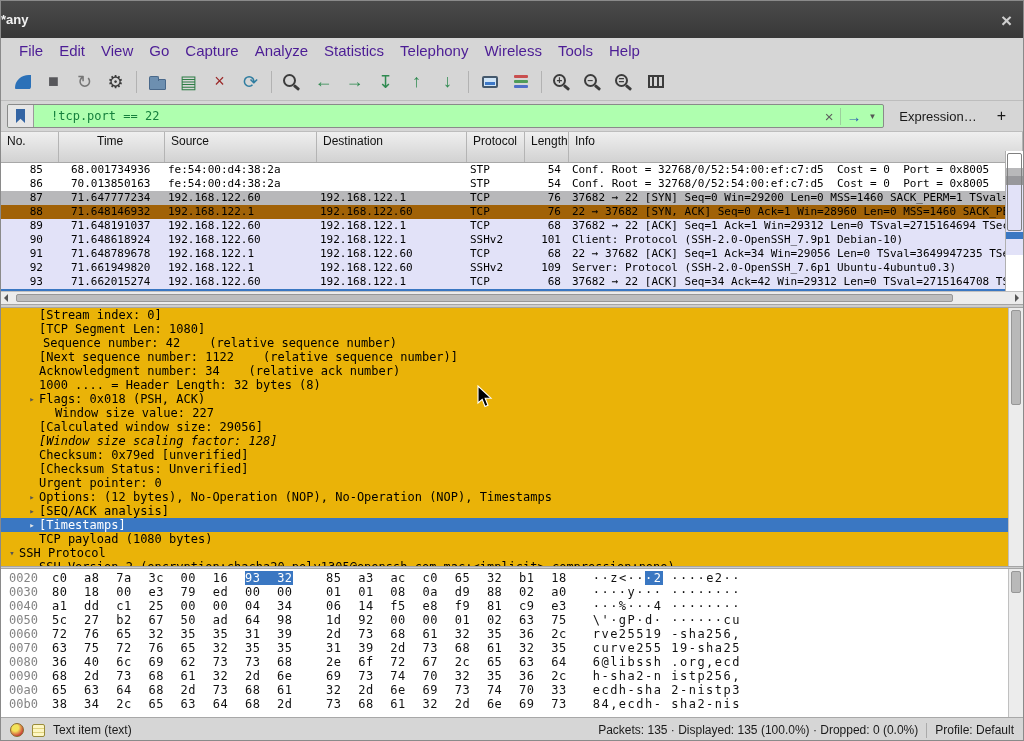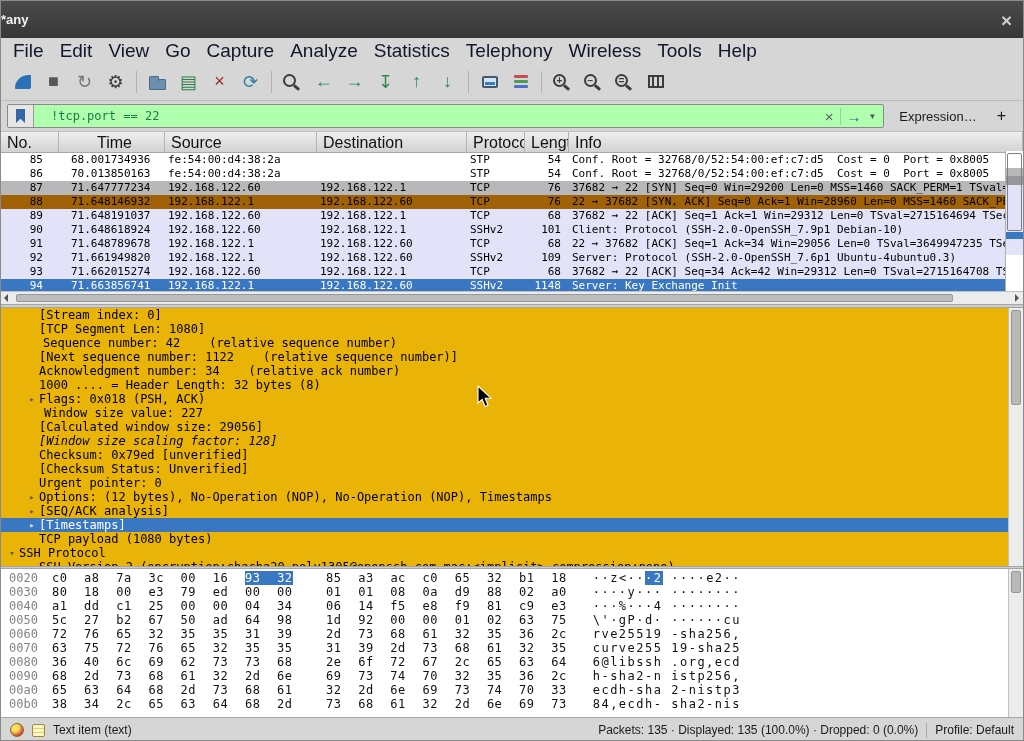--- a/index.html
+++ b/index.html
@@ -5,21 +5,21 @@
   *{box-sizing:border-box;margin:0;padding:0}
   html,body{width:1024px;height:741px;overflow:hidden}
   body{font-family:"Liberation Sans",sans-serif;background:#d6d6d6}
   .window{position:relative;width:1024px;height:741px;display:flex;flex-direction:column;border:1px solid #8a8a8a}
 
   
   .titlebar{height:37px;flex:0 0 37px;background:linear-gradient(#4a4a4a,#383838);color:#f2f2f2;display:flex;align-items:center;justify-content:flex-start;position:relative;font-weight:bold;font-size:13px}
   .tb-close{position:absolute;right:11px;top:50%;transform:translateY(-50%);color:#cfcfcf;font-size:19px;line-height:1;cursor:pointer}
 
   
-  .menubar{height:25px;flex:0 0 25px;display:flex;align-items:center;padding-left:4px;font-size:19px;color:#0f172a}
+  .menubar{height:25px;flex:0 0 25px;display:flex;align-items:center;padding-left:10px;font-size:15px;color:#4c1d95}
   .menu-item{padding:3px 8px}
 
   
   .toolbar{height:38px;flex:0 0 38px;display:flex;align-items:center;padding-left:6px;border-bottom:1px solid #bdbdbd}
   .tb-btn{width:29px;height:29px;display:flex;align-items:center;justify-content:center;font-size:18px;margin:0 1px}
   .tb-sep{width:1px;height:22px;background:#b2b2b2;margin:0 5px}
   .fin{width:16px;height:14px;background:#2b71b8;border-radius:95% 0 8% 6% / 100% 0 22% 10%}
   .folder{width:17px;height:11px;background:#6d8fb0;border:1px solid #49688a;border-radius:1px;position:relative;margin-top:5px}
   .folder::before{content:"";position:absolute;top:-4px;left:-1px;width:8px;height:4px;background:#6d8fb0;border:1px solid #49688a;border-bottom:none;border-radius:2px 2px 0 0}
   .mag{position:relative;width:13px;height:13px;border:2px solid #3c3c3c;border-radius:50%;display:flex;align-items:center;justify-content:center;font:bold 10px "Liberation Sans",sans-serif;color:#3c3c3c;margin:-3px 3px 0 -3px}
@@ -40,21 +40,21 @@
   .ribbon{width:9px;height:14px;background:#3465a4;clip-path:polygon(0 0,100% 0,100% 100%,50% 70%,0 100%)}
   .fi-text{flex:1;font:12px "DejaVu Sans Mono",monospace;color:#15803d;padding-left:17px;white-space:pre}
   .fi-clear{color:#5d5d5d;font-size:15px;padding:0 7px}
   .fi-apply{color:#2a5db0;font-size:15px;font-weight:bold;padding:0 5px;border-left:1px solid #9ccf9c}
   .fi-drop{color:#555;font-size:8px;padding:0 7px 0 2px}
   .expr-btn{font-size:13px;color:#1a1a1a;padding:0 9px}
   .addf-btn{font-size:16px;color:#1a1a1a;padding:0 11px 0 5px}
 
   
   .packet-list{flex:0 0 172px;position:relative;background:#fff;overflow:hidden}
-  .pl-header{height:21px;display:flex;background:linear-gradient(#efefef,#d2d2d2);border-bottom:1px solid #a8a8a8;font-size:16px;color:#111}
+  .pl-header{height:31px;display:flex;background:linear-gradient(#efefef,#d2d2d2);border-bottom:1px solid #a8a8a8;font-size:12px;color:#111}
   .pl-h{border-right:1px solid #b4b4b4;padding:2px 4px 0 6px;overflow:hidden;white-space:nowrap}
   .c-no{width:58px;flex:0 0 58px}.c-time{width:106px;flex:0 0 106px}.c-src{width:152px;flex:0 0 152px}
   .c-dst{width:150px;flex:0 0 150px}.c-proto{width:58px;flex:0 0 58px}.c-len{width:44px;flex:0 0 44px}
   .c-info{flex:1 1 auto;min-width:0}
   .pl-header .c-time{padding-left:38px}
   .pl-body{height:140px;margin-right:18px;overflow:hidden}
   .pl-row{display:flex;height:14px;font:11px "DejaVu Sans Mono",monospace;white-space:pre;align-items:center}
   .pl-c{overflow:hidden;padding:0 3px;height:14px;line-height:14px}
   .pl-row .c-no{text-align:right;padding-right:16px}
   .pl-row .c-time{padding-left:12px}
@@ -235,21 +235,21 @@
 
   <div class="detail-pane">
     <div class="detail-lines" id="detail-lines">
         <div class="dt-line" style="padding-left: 24px;"><span class="expander"></span><span class="dt-text">[Stream index: 0]</span></div>
         <div class="dt-line" style="padding-left: 24px;"><span class="expander"></span><span class="dt-text">[TCP Segment Len: 1080]</span></div>
         <div class="dt-line" style="padding-left: 28px;"><span class="expander"></span><span class="dt-text">Sequence number: 42    (relative sequence number)</span></div>
         <div class="dt-line" style="padding-left: 24px;"><span class="expander"></span><span class="dt-text">[Next sequence number: 1122    (relative sequence number)]</span></div>
         <div class="dt-line" style="padding-left: 24px;"><span class="expander"></span><span class="dt-text">Acknowledgment number: 34    (relative ack number)</span></div>
         <div class="dt-line" style="padding-left: 24px;"><span class="expander"></span><span class="dt-text">1000 .... = Header Length: 32 bytes (8)</span></div>
         <div class="dt-line" style="padding-left: 24px;"><span class="expander">▸</span><span class="dt-text">Flags: 0x018 (PSH, ACK)</span></div>
-        <div class="dt-line" style="padding-left: 29px;"><span class="expander"></span><span class="dt-text">Window size value: 227</span></div>
+        <div class="dt-line" style="padding-left: 40px;"><span class="expander"></span><span class="dt-text">Window size value: 227</span></div>
         <div class="dt-line" style="padding-left: 24px;"><span class="expander"></span><span class="dt-text">[Calculated window size: 29056]</span></div>
         <div class="dt-line" style="padding-left: 24px; font-style: italic;"><span class="expander"></span><span class="dt-text">[Window size scaling factor: 128]</span></div>
         <div class="dt-line" style="padding-left: 24px;"><span class="expander"></span><span class="dt-text">Checksum: 0x79ed [unverified]</span></div>
         <div class="dt-line" style="padding-left: 24px;"><span class="expander"></span><span class="dt-text">[Checksum Status: Unverified]</span></div>
         <div class="dt-line" style="padding-left: 24px;"><span class="expander"></span><span class="dt-text">Urgent pointer: 0</span></div>
         <div class="dt-line" style="padding-left: 24px;"><span class="expander">▸</span><span class="dt-text">Options: (12 bytes), No-Operation (NOP), No-Operation (NOP), Timestamps</span></div>
         <div class="dt-line" style="padding-left: 24px;"><span class="expander">▸</span><span class="dt-text">[SEQ/ACK analysis]</span></div>
         <div class="dt-line sel" style="padding-left: 24px;"><span class="expander">▸</span><span class="dt-text">[Timestamps]</span></div>
         <div class="dt-line" style="padding-left: 24px;"><span class="expander"></span><span class="dt-text">TCP payload (1080 bytes)</span></div>
         <div class="dt-line" style="padding-left: 4px;"><span class="expander">▾</span><span class="dt-text">SSH Protocol</span></div>

